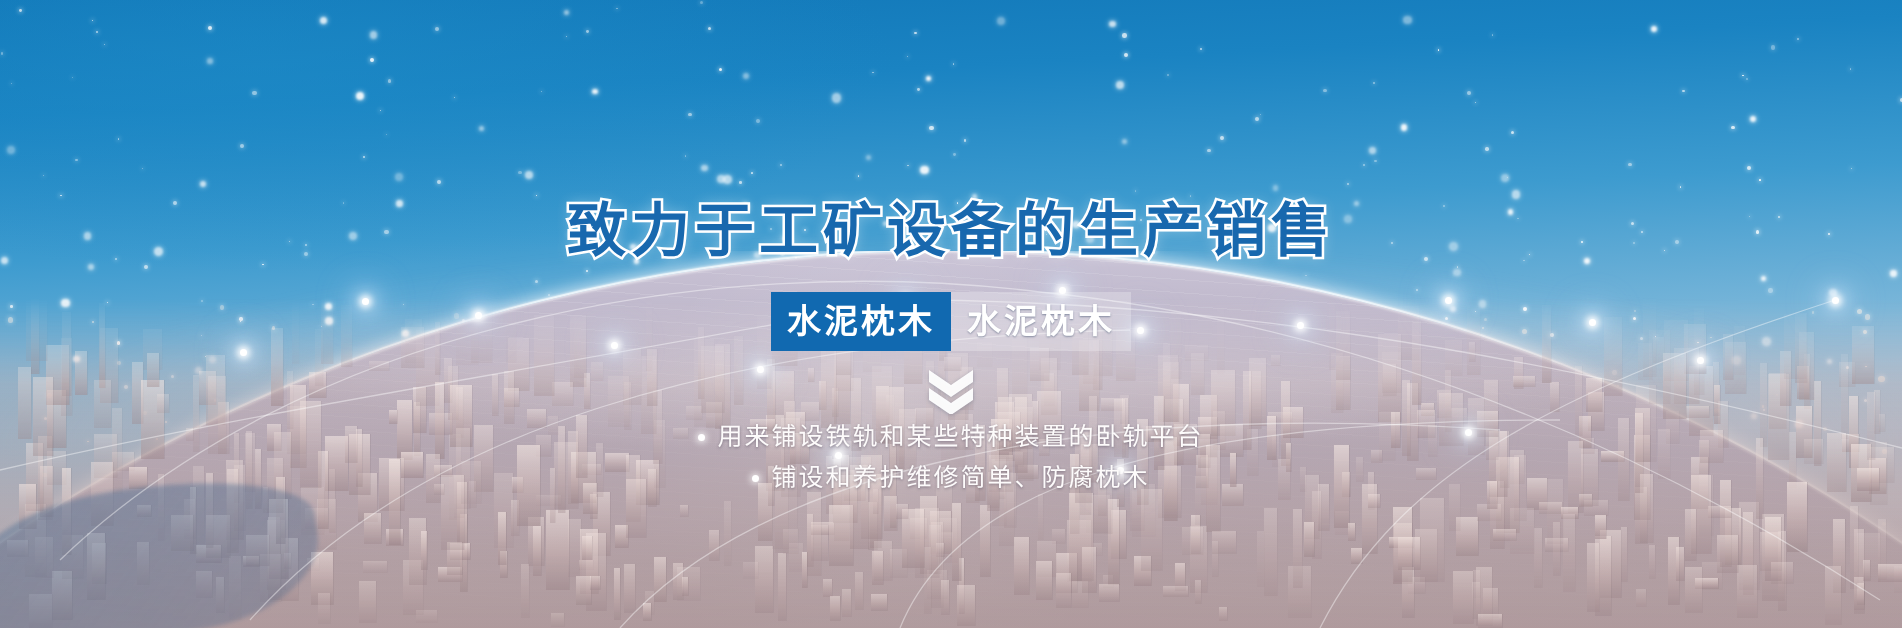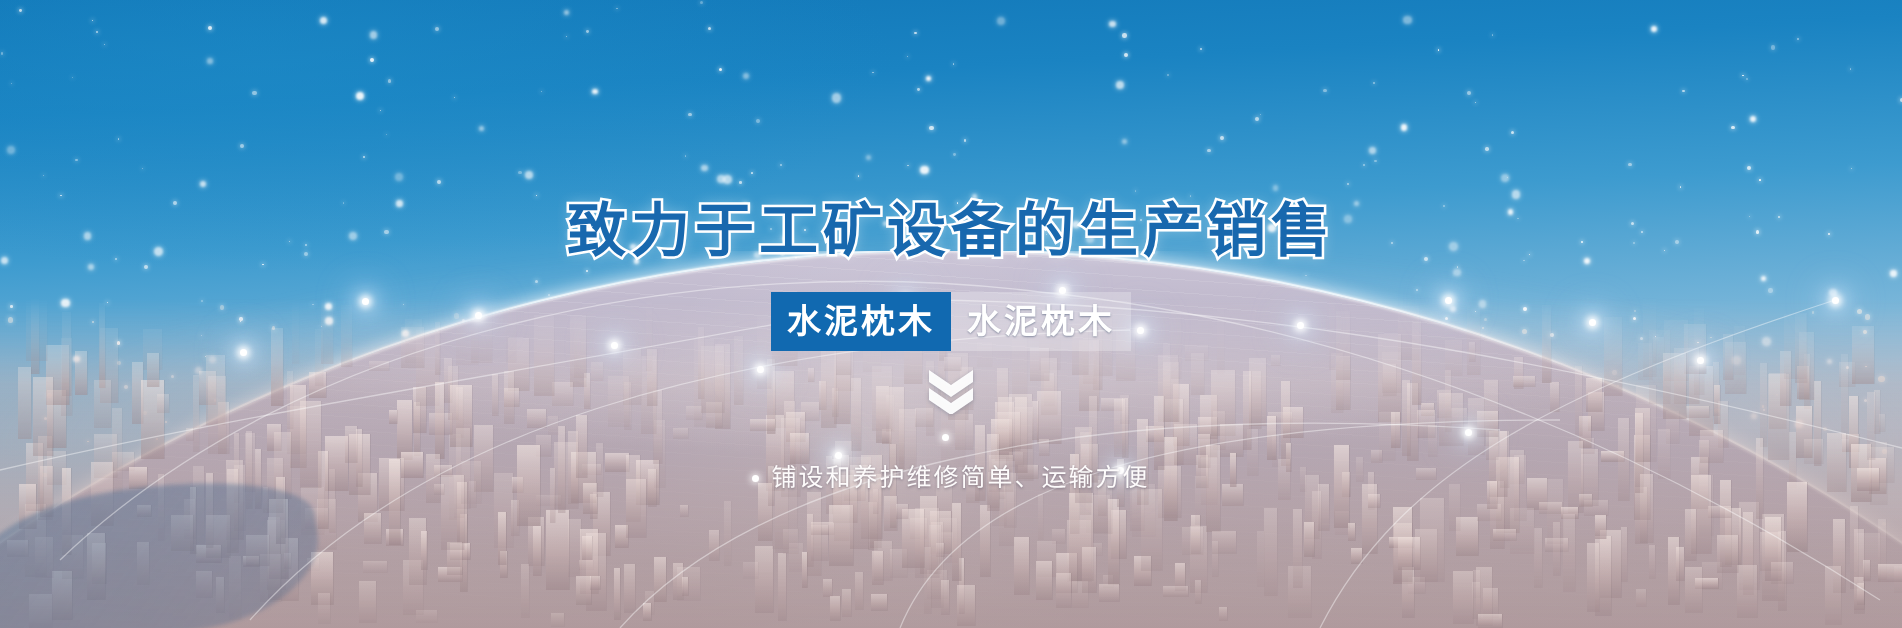--- a/index.html
+++ b/index.html
@@ -1368,18 +1368,18 @@
       </div>
 
     <div class="chev">
       <svg width="56" height="46" viewBox="0 0 56 46" aria-hidden="true">
         <path d="M6 2 L28 17 L50 2 L50 14 L28 29 L6 14 Z" fill="#ffffff" opacity="0.95"></path>
         <path d="M6 20 L28 35 L50 20 L50 32 L28 47 L6 32 Z" fill="#ffffff" opacity="0.95"></path>
       </svg>
     </div>
 
     <div class="points" id="pointList">
-        <div class="point"><span class="dot"></span></div>
-        <div class="point"><span class="dot"></span><span>铺设和养护维修简单、运输方便</span></div>
+        <div class="point"><span class="dot"></span><span>用来铺设铁轨和某些特种装置的卧轨平台</span></div>
+        <div class="point"><span class="dot"></span><span>铺设和养护维修简单、防腐枕木</span></div>
       </div>
 
   </div>
 </div>
 
 </body></html>

